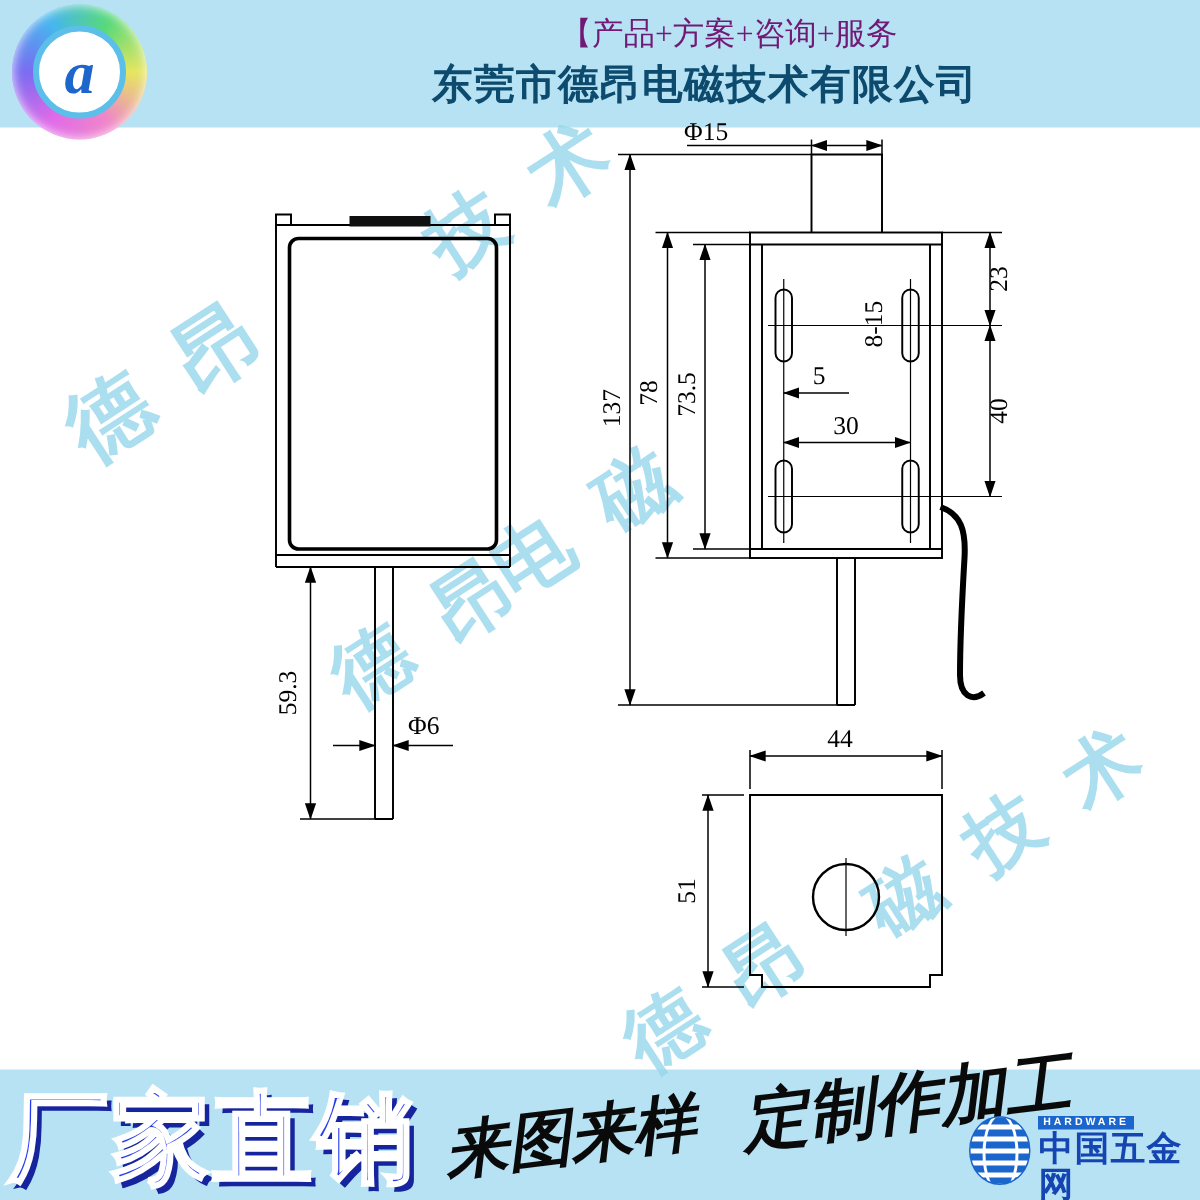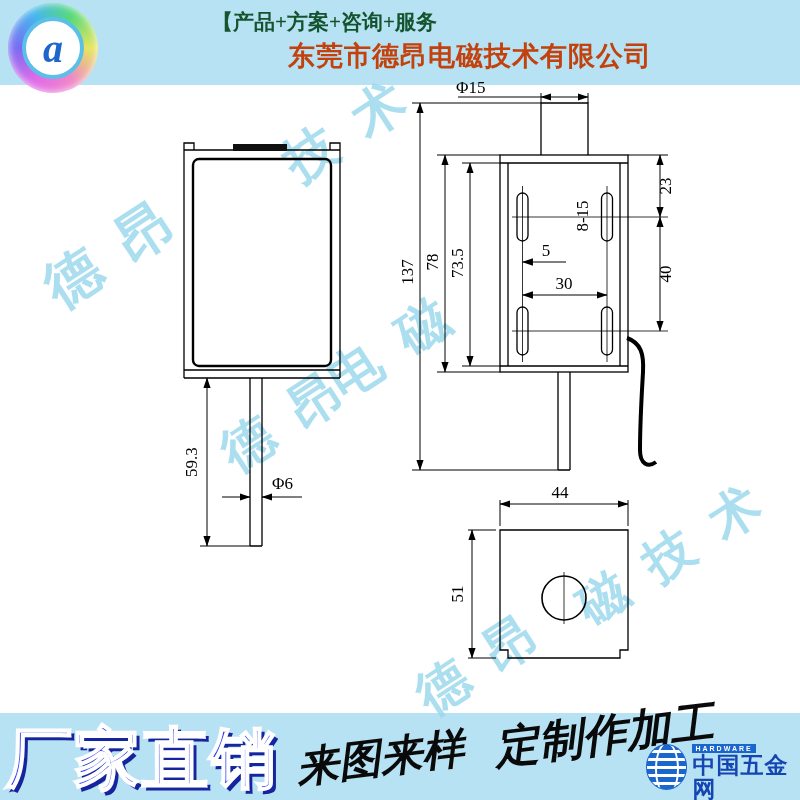--- a/index.html
+++ b/index.html
@@ -4,23 +4,23 @@
 <style>
   html,body{margin:0;padding:0;}
   body{width:800px;height:800px;font-family:"Liberation Sans",sans-serif;}
   .page{position:relative;width:800px;height:800px;background:#b7e2f3;overflow:hidden;}
   .white{position:absolute;left:0;top:85px;width:800px;height:628px;background:#ffffff;}
   .wm{position:absolute;color:#97d7ec;opacity:.8;font-family:"Liberation Serif",serif;
       font-weight:bold;transform:rotate(-33deg);letter-spacing:8px;pointer-events:none;white-space:nowrap;}
   svg.draw{position:absolute;left:0;top:0;}
   .dimtxt{font-family:"Liberation Serif",serif;font-size:17px;fill:#000;}
   
-  .slogan{position:absolute;left:212px;top:8px;width:548px;display:flex;justify-content:space-between;
-          color:#14532d;font-weight:bold;font-size:21px;font-family:"Liberation Serif",serif;}
-  .company{position:absolute;left:140px;top:38px;width:660px;text-align:center;color:#c2410c;
+  .slogan{position:absolute;left:212px;top:8px;width:548px;display:flex;justify-content:center;
+          color:#701a75;font-weight:normal;font-size:21px;font-family:"Liberation Serif",serif;}
+  .company{position:absolute;left:140px;top:38px;width:660px;text-align:center;color:#0c4a6e;
            font-size:27px;font-weight:bold;letter-spacing:1px;font-family:"Liberation Serif",serif;}
   .logo{position:absolute;left:8px;top:3px;width:90px;height:90px;border-radius:50%;
         background:conic-gradient(from 210deg,#e06ae8,#7a6cf2,#46b6ee,#57d97a,#e6e65e,#ef86c8,#e06ae8);
         display:flex;align-items:center;justify-content:center;box-shadow:0 0 8px rgba(255,255,255,.9) inset;}
   .logo-inner{width:54px;height:54px;border-radius:50%;background:#fff;border:4px solid #5bbfea;
               color:#1f66cc;font-size:40px;font-weight:bold;font-style:italic;display:flex;
               align-items:center;justify-content:center;font-family:"Liberation Serif",serif;}
   
   .factory{position:absolute;left:6px;top:714px;font-size:66px;font-weight:900;color:#2a3cf0;
            -webkit-text-stroke:2px #ffffff;text-shadow:4px 4px 0 #16249e;letter-spacing:2px;}

